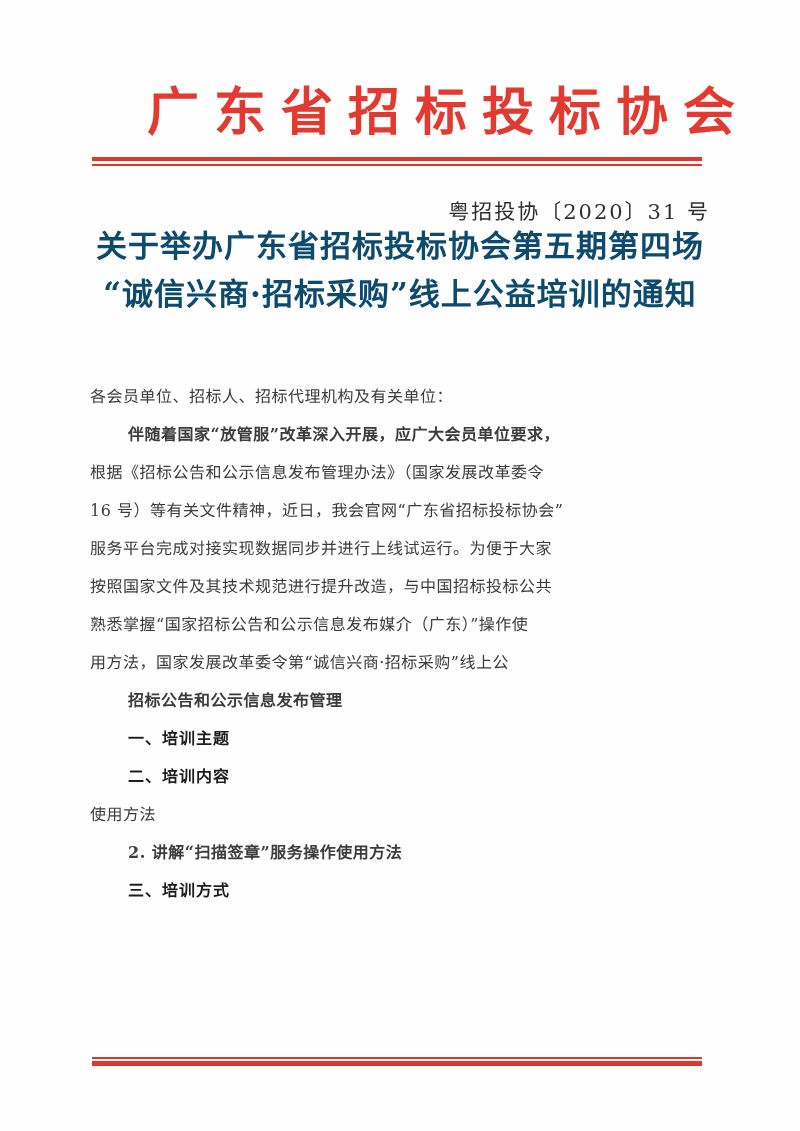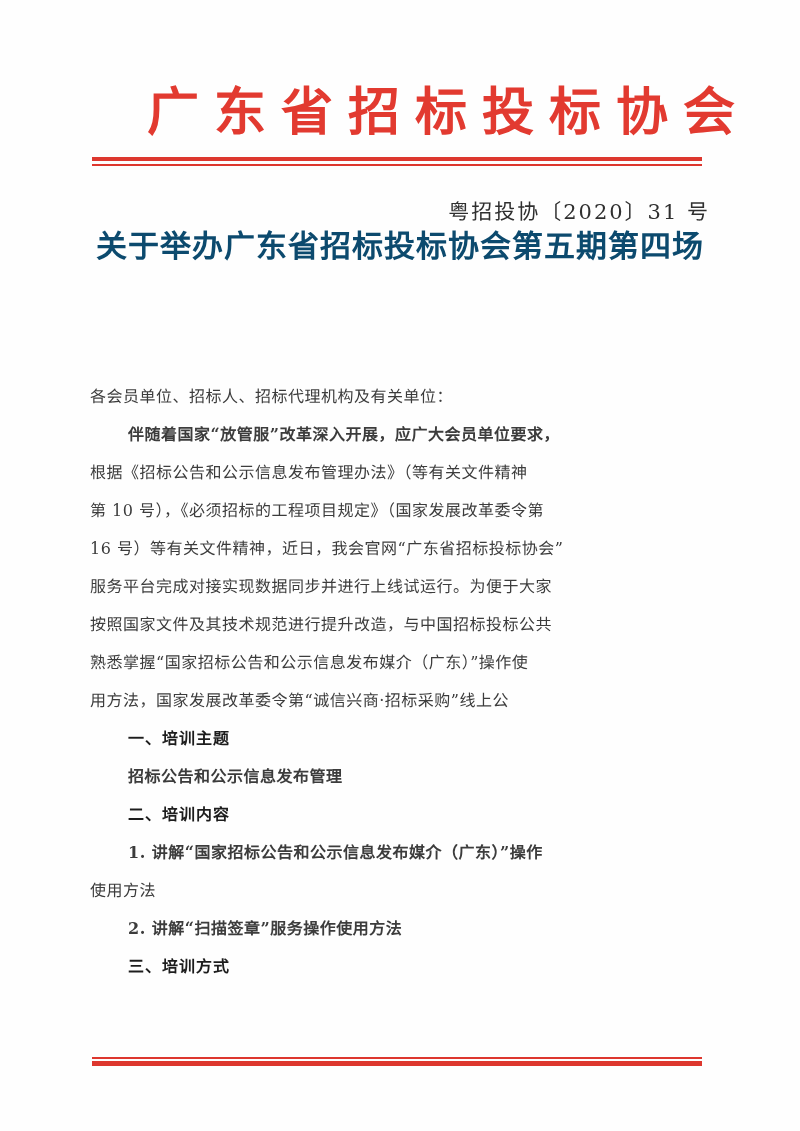--- a/index.html
+++ b/index.html
@@ -99,36 +99,35 @@
 
   <div class="rule rule-top">
     <div class="bar bar-a"></div>
     <div class="bar bar-b"></div>
   </div>
 
   <div class="doc-number">粤招投协〔2020〕31 号</div>
 
   <div class="doc-title">
     <div>关于举办广东省招标投标协会第五期第四场</div>
+    <div>“诚信兴商·招标采购”线上公益培训的通知</div>
   </div>
 
   <div class="doc-body">
     <div class="bline">各会员单位、招标人、招标代理机构及有关单位：</div>
     <div class="bline indent">伴随着国家“放管服”改革深入开展，应广大会员单位要求，</div>
-    <div class="bline">根据《招标公告和公示信息发布管理办法》（等有关文件精神</div>
-    <div class="bline">第 10 号），《必须招标的工程项目规定》（国家发展改革委令第</div>
+    <div class="bline">根据《招标公告和公示信息发布管理办法》（国家发展改革委令</div>
     <div class="bline">16 号）等有关文件精神，近日，我会官网“广东省招标投标协会”</div>
     <div class="bline">服务平台完成对接实现数据同步并进行上线试运行。为便于大家</div>
     <div class="bline">按照国家文件及其技术规范进行提升改造，与中国招标投标公共</div>
     <div class="bline">熟悉掌握“国家招标公告和公示信息发布媒介（广东）”操作使</div>
     <div class="bline">用方法，国家发展改革委令第“诚信兴商·招标采购”线上公</div>
+    <div class="bline indent">招标公告和公示信息发布管理</div>
     <div class="bline indent heading">一、培训主题</div>
-    <div class="bline indent">招标公告和公示信息发布管理</div>
     <div class="bline indent heading">二、培训内容</div>
-    <div class="bline indent">1. 讲解“国家招标公告和公示信息发布媒介（广东）”操作</div>
     <div class="bline">使用方法</div>
     <div class="bline indent">2. 讲解“扫描签章”服务操作使用方法</div>
     <div class="bline indent heading">三、培训方式</div>
   </div>
 
   <div class="rule rule-bottom">
     <div class="bar bar-a"></div>
     <div class="bar bar-b"></div>
   </div>
 

